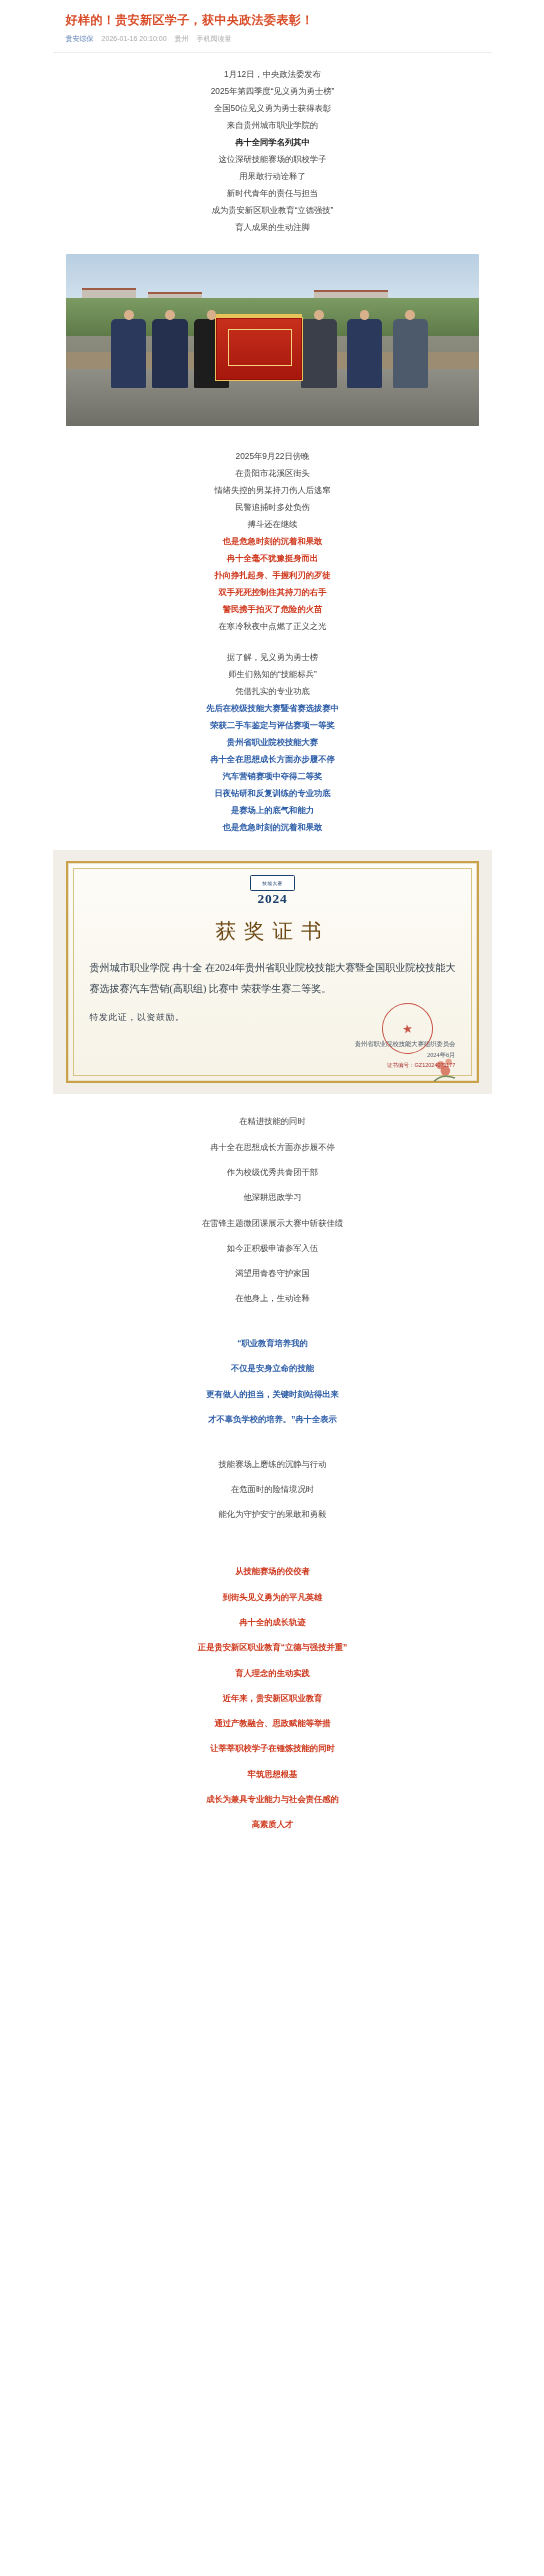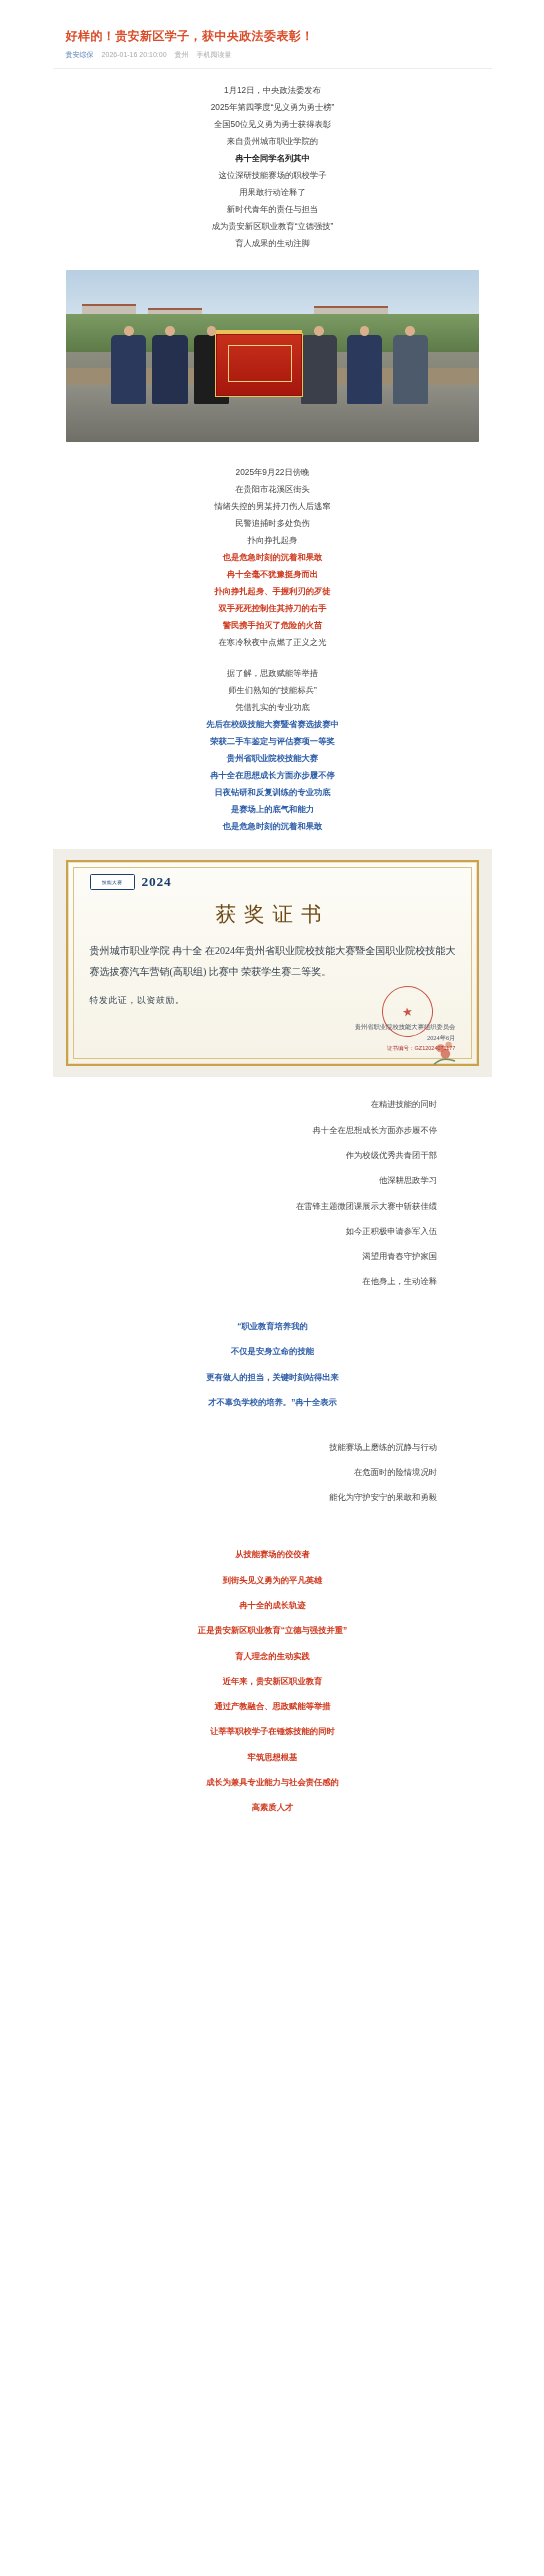--- a/index.html
+++ b/index.html
@@ -4,21 +4,21 @@
 <style>
   html,body{margin:0;padding:0;}
   body{
     width:545px;
     background:#ffffff;
     font-family:"Liberation Sans","DejaVu Sans",sans-serif;
     color:#333;
   }
   .page{
     width:439px;
-    margin:16px auto;
+    margin:0 auto;
     position:relative;
     overflow:hidden;
   }
   .headline{
     font-size:12px;
     font-weight:bold;
     color:#d94c28;
     line-height:1.5;
     padding:11px 12.6px 4.7px 12.6px;
     letter-spacing:0.4px;
@@ -92,21 +92,21 @@
     background:linear-gradient(#fdfcf7,#f6f2e6);
     border:2.4px double #c9a24a;
     padding:12.6px 22px 20.5px 22px;
     box-shadow:0 0 0 0.8px #e4d9bb inset;
   }
   .cert-inner-border{
     position:absolute;left:5.5px;top:5.5px;right:5.5px;bottom:5.5px;
     border:0.8px solid #d8c384;pointer-events:none;
   }
   .cert-topline{
-    display:flex;align-items:center;gap:7px;position:relative;z-index:2;
+    display:flex;align-items:center;gap:0;position:relative;z-index:2;flex-direction:column;
   }
   .cert-badge{
     width:43px;height:14px;border:0.8px solid #1b3f6e;border-radius:1.6px;
     font-size:4.7px;color:#1b3f6e;display:flex;align-items:center;justify-content:center;
     letter-spacing:0.4px;background:#fff;
   }
   .cert-year{
     font-size:13.4px;font-weight:bold;color:#1b3f6e;letter-spacing:0.8px;
     font-family:"Liberation Serif",serif;
   }
@@ -158,21 +158,21 @@
     line-height:2.05;
     padding:12.6px 55px 20.5px 55px;
     color:#cf3a1f;
     font-weight:bold;
   }
   .quote-block{
     text-align:center;font-size:8.3px;line-height:2.05;color:#2f5fa8;font-weight:bold;
     padding:0 47px;
   }
   .plain-block{
-    text-align:right;font-size:8.3px;line-height:2.05;color:#444;padding:11px 55px;
+    text-align:center;font-size:8.3px;line-height:2.05;color:#444;padding:11px 55px;
   }
 </style>
 </head>
 <body>
 
 <div class="page">
 
   <div class="headline">好样的！贵安新区学子，获中央政法委表彰！</div>
 
   <div class="meta">
@@ -230,37 +230,38 @@
         <div class="bn-box"></div>
       </div>
     </div>
   </div>
 
   <div class="body-block">
     <p>2025年9月22日傍晚</p>
     <p>在贵阳市花溪区街头</p>
     <p>情绪失控的男某持刀伤人后逃窜</p>
     <p>民警追捕时多处负伤</p>
-    <p>扑向挣扎起身</p>
+    <p>搏斗还在继续</p>
     <p class="red b-bold">也是危急时刻的沉着和果敢</p>
     <p class="red b-bold">冉十全毫不犹豫挺身而出</p>
     <p class="red b-bold">扑向挣扎起身、手握利刃的歹徒</p>
     <p class="red b-bold">双手死死控制住其持刀的右手</p>
     <p class="red b-bold">警民携手拍灭了危险的火苗</p>
     <p>在寒冷秋夜中点燃了正义之光</p>
   </div>
 
   <div class="body-block" style="padding-top:0;">
-    <p>据了解，思政赋能等举措</p>
+    <p>据了解，见义勇为勇士榜</p>
     <p>师生们熟知的“技能标兵”</p>
     <p>凭借扎实的专业功底</p>
     <p class="blue b-bold">先后在校级技能大赛暨省赛选拔赛中</p>
     <p class="blue b-bold">荣获二手车鉴定与评估赛项一等奖</p>
     <p class="blue b-bold">贵州省职业院校技能大赛</p>
     <p class="blue b-bold">冉十全在思想成长方面亦步履不停</p>
+    <p class="blue b-bold">汽车营销赛项中夺得二等奖</p>
     <p class="blue b-bold">日夜钻研和反复训练的专业功底</p>
     <p class="blue b-bold">是赛场上的底气和能力</p>
     <p class="blue b-bold">也是危急时刻的沉着和果敢</p>
   </div>
 
   <div class="cert-section">
     <div class="cert">
       <div class="cert-inner-border"></div>
 
       <div class="cert-topline">

